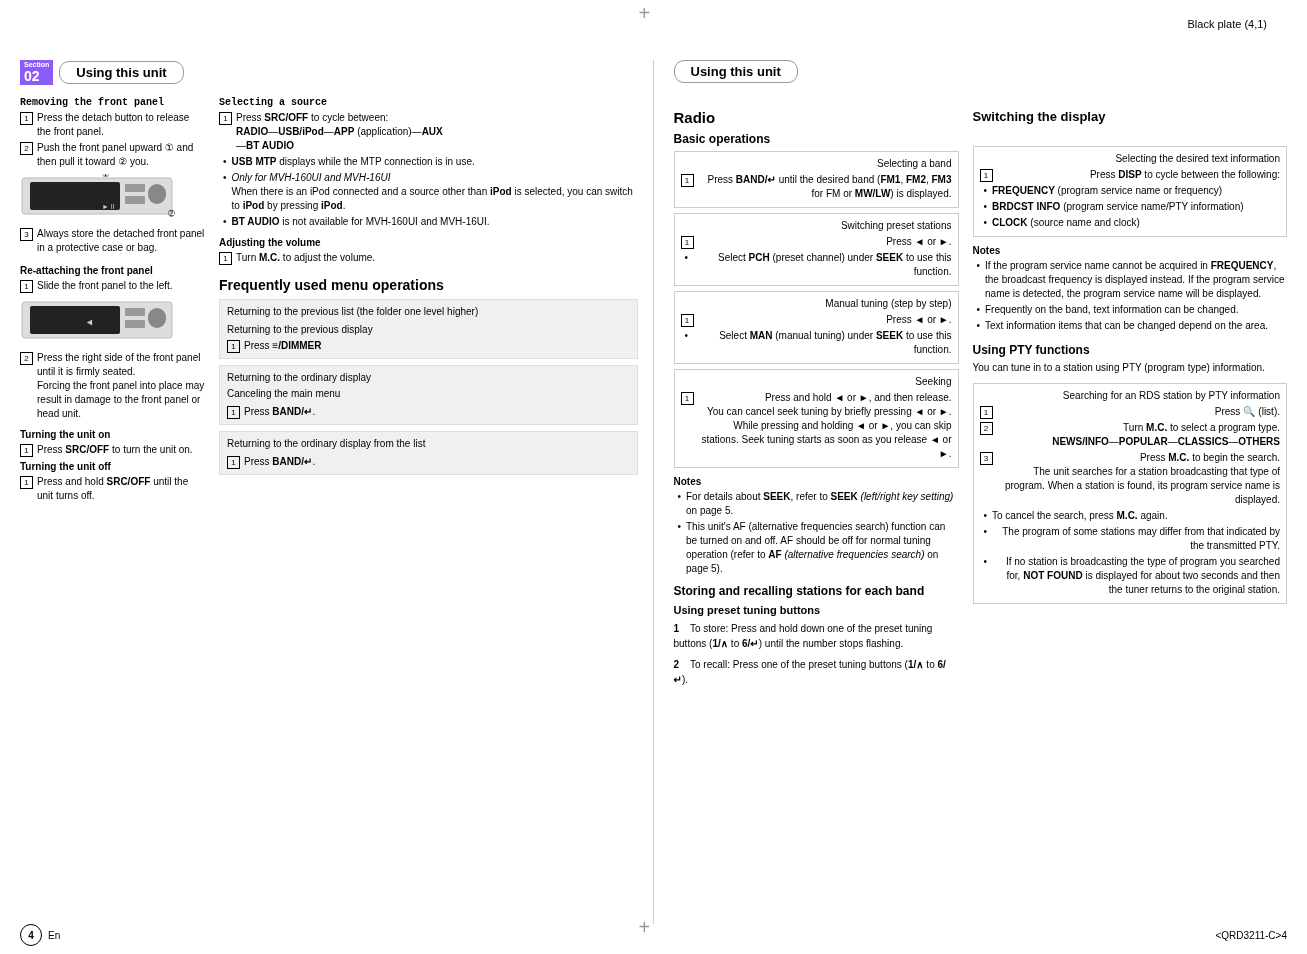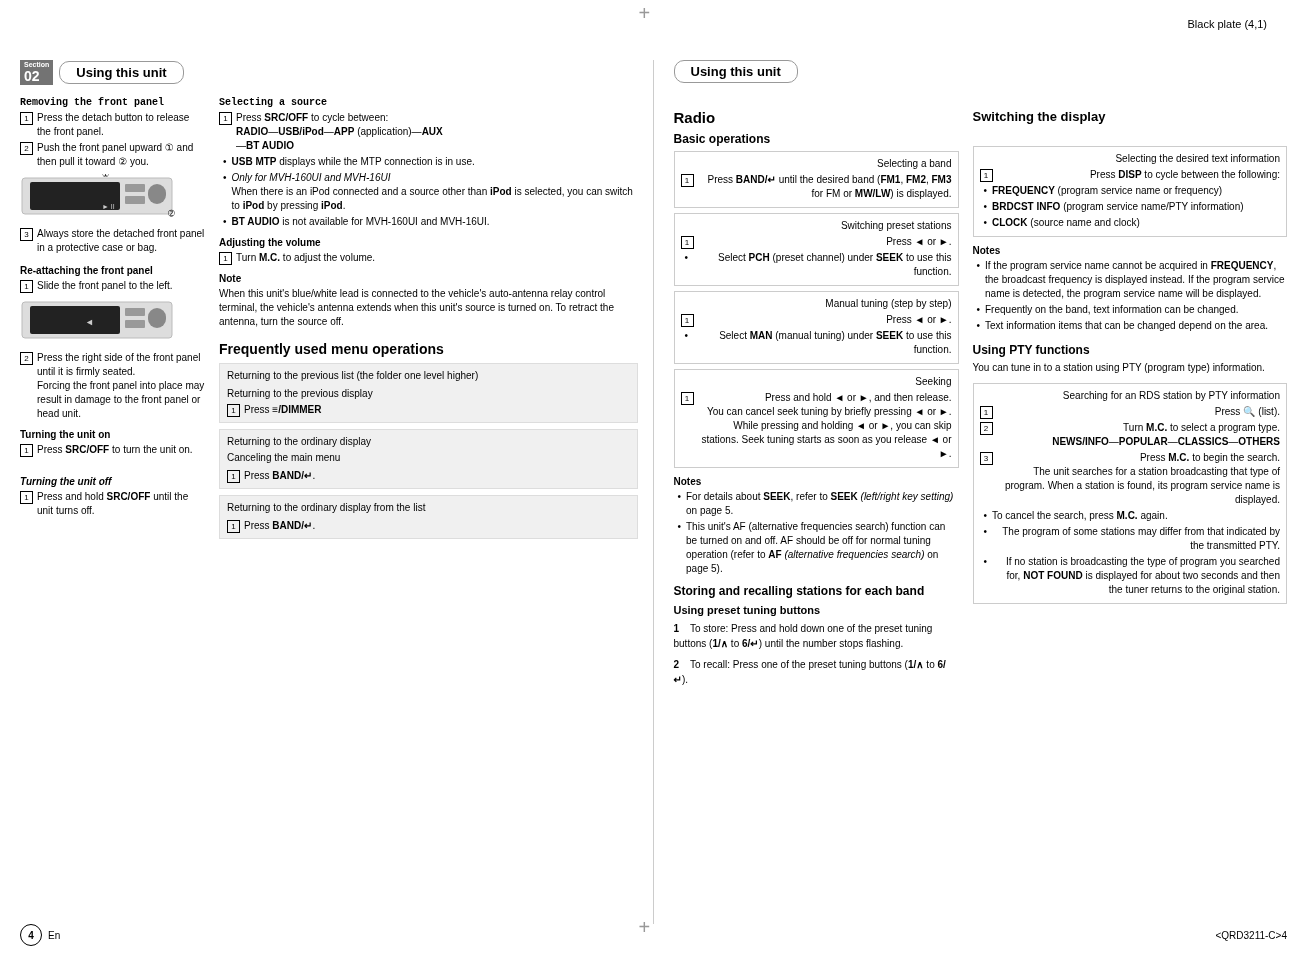--- a/index.html
+++ b/index.html
@@ -77,21 +77,21 @@
     }
 
     
     .section-header {
       display: flex;
       align-items: center;
       margin-bottom: 12px;
     }
 
     .section-badge {
-      background: #737373;
+      background: #8b5cf6;
       color: #fff;
       font-size: 9px;
       padding: 1px 4px;
       margin-right: 6px;
       font-weight: bold;
     }
 
     .section-title-box {
       border: 1px solid #999;
       border-radius: 10px;
@@ -406,21 +406,21 @@
         </div>
 
         <div class="block-title" style="margin-top:8px;">
           <span>Turning the unit on</span>
         </div>
         <div class="step-line">
           <span class="step-num">1</span>
           <span class="step-text">Press <b>SRC/OFF</b> to turn the unit on.</span>
         </div>
 
-        <div class="block-title" style="margin-top:19px;font-style:italic;">
+        <div class="block-title" style="margin-top:4px;">
           <span>Turning the unit off</span>
         </div>
         <div class="step-line">
           <span class="step-num">1</span>
           <span class="step-text">Press and hold <b>SRC/OFF</b> until the unit turns off.</span>
         </div>
 
       </div>
 
       <div class="left-col2">
@@ -444,24 +444,20 @@
           <span class="bullet">•</span>
           <span><b>BT AUDIO</b> is not available for MVH-160UI and MVH-16UI.</span>
         </div>
 
         <div class="block-title" style="margin-top:8px;">Adjusting the volume</div>
         <div class="step-line">
           <span class="step-num">1</span>
           <span class="step-text">Turn <b>M.C.</b> to adjust the volume.</span>
         </div>
 
-        <div class="note-box">
-          <div class="note-title">Note</div>
-          <div class="note-text">When this unit's blue/white lead is connected to the vehicle's auto-antenna relay control terminal, the vehicle's antenna extends when this unit's source is turned on. To retract the antenna, turn the source off.</div>
-        </div>
 
         <div style="margin-top:12px;">
           <div style="font-size:14px; font-weight:bold; margin-bottom:6px;">Frequently used menu operations</div>
 
           <div class="gray-box">
             <div style="font-size:10px; margin-bottom:4px;">Returning to the previous list (the folder one level higher)</div>
             <div style="font-size:10px; margin-bottom:2px;">Returning to the previous display</div>
             <div class="step-line" style="margin-bottom:0;">
               <span class="step-num">1</span>
               <span class="step-text">Press <b>≡/DIMMER</b></span>

